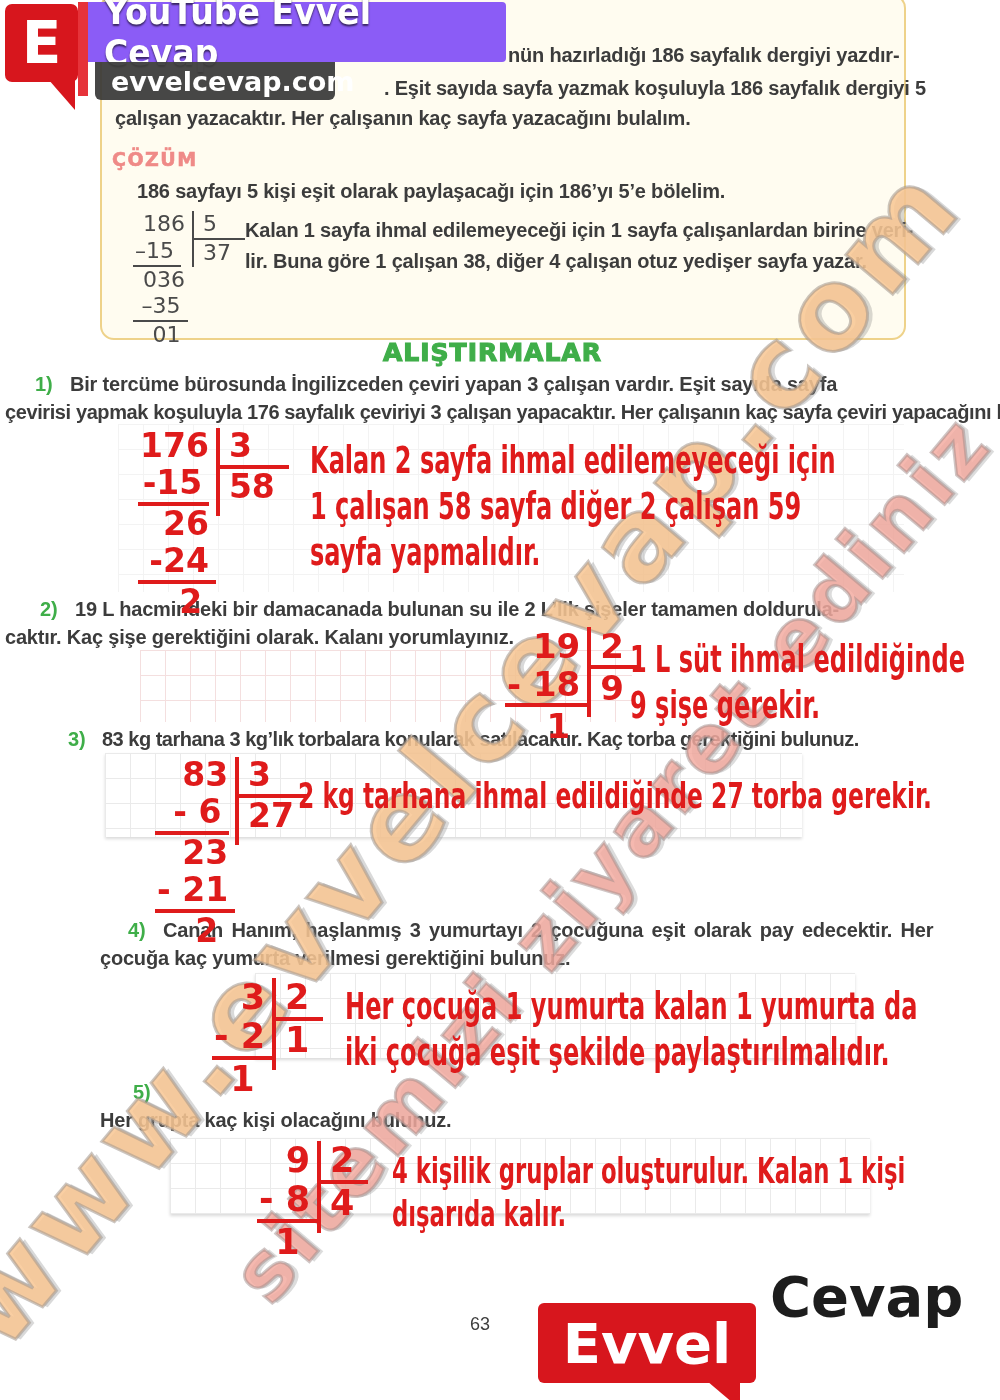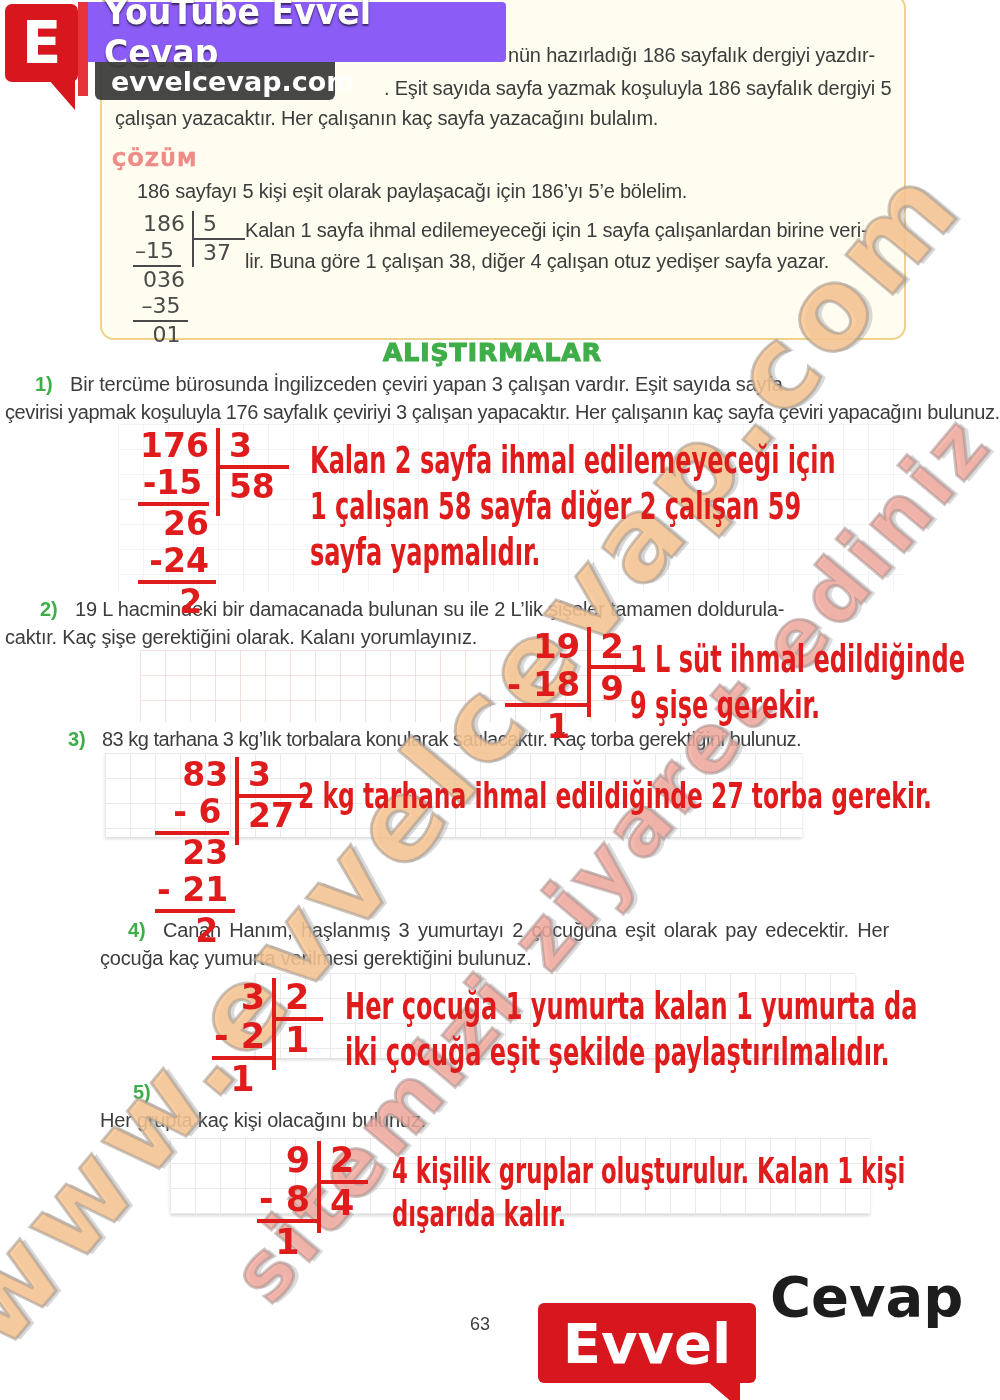--- a/index.html
+++ b/index.html
@@ -18,21 +18,21 @@
     background:#ffffff;overflow:hidden;
     font-family:"Liberation Sans",sans-serif;color:var(--body);
   }
   .abs{position:absolute;white-space:nowrap;}
   
   .example-box{
     position:absolute;left:100px;top:-6px;width:806px;height:346px;
     background:var(--box-bg);border:2px solid var(--box-border);border-radius:14px;
     z-index:0;
   }
-  .body-text{font-size:20px;color:var(--body);letter-spacing:-0.2px;}
+  .body-text{font-size:20px;color:var(--body);letter-spacing:-0.2px;font-weight:bold;}
   .solution-heading{font-size:19px;font-weight:bold;color:var(--pink);letter-spacing:1.5px;
     font-family:"DejaVu Sans",sans-serif;-webkit-text-stroke:0.6px var(--pink);}
   
   .division{position:absolute;display:flex;align-items:flex-start;font-weight:bold;
     font-family:"DejaVu Sans",sans-serif;line-height:1.12;z-index:7;}
   .dcol-left{text-align:right;}
   .dcol-left .drow{padding:0 7px 0 2px;}
   .dcol-right{border-left:4px solid currentColor;padding-bottom:10px;}
   .dcol-right .drow{padding:0 14px 0 9px;}
   .drow.u{border-bottom:4px solid currentColor;}

